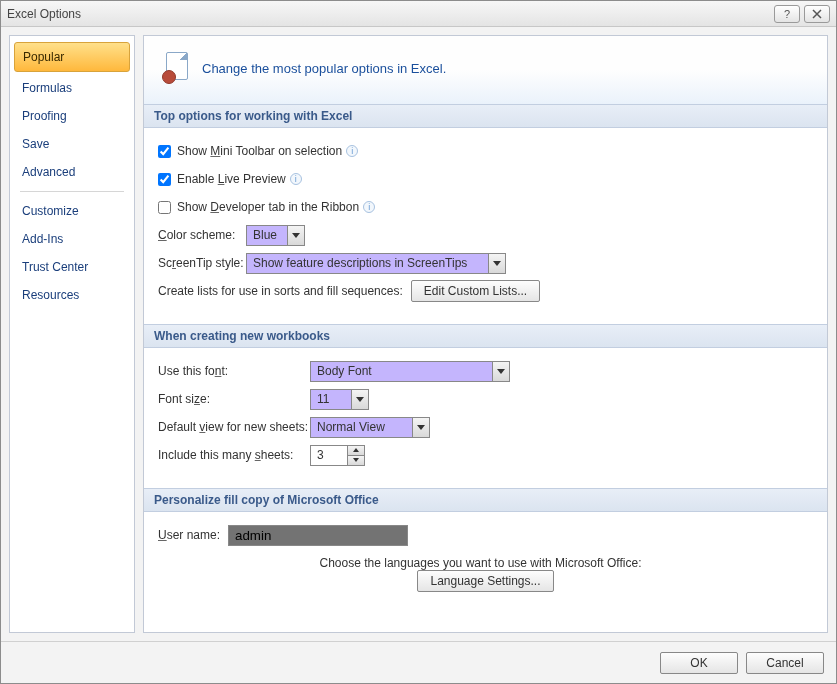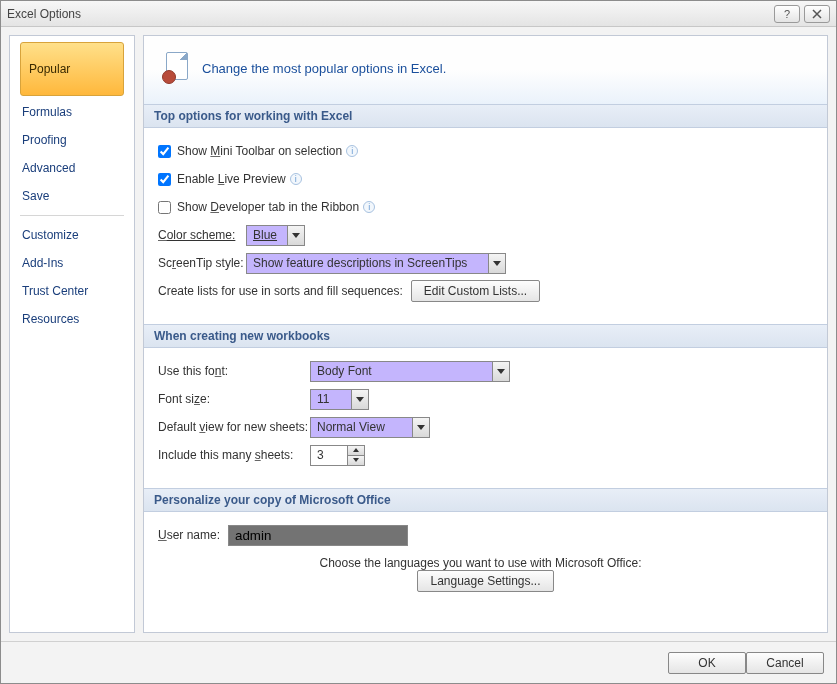--- a/index.html
+++ b/index.html
@@ -55,22 +55,22 @@
 }
 .nav-item {
   padding: 7px 12px;
   color: #1a3e7b;
   cursor: pointer;
 }
 .nav-item.active {
   background: linear-gradient(#ffe08a,#ffb83c);
   border: 1px solid #d8a33b;
   border-radius: 3px;
-  margin: 2px 10px;
-  padding: 19px 8px;
+  margin: 2px 4px;
+  padding: 7px 8px;
   color: #3a2a00;
 }
 .nav-sep {
   border-top: 1px solid #d6d6d6;
   margin: 5px 10px;
 }
 .main {
   flex: 1;
   background: #fff;
   border: 1px solid #c2c9d6;
@@ -157,21 +157,21 @@
 .spinner-text { padding:0 6px; min-width:36px; display:flex; align-items:center;}
 .spinner-btns { display:flex; flex-direction:column; border-left:1px solid #888;}
 .spinner-btn { width:16px; height:10px; background:linear-gradient(#f4f4f4,#d9d9d9); display:flex; align-items:center; justify-content:center;}
 .spinner-btn + .spinner-btn { border-top:1px solid #888;}
 .arrow-up-sm{width:0;height:0;border-left:3px solid transparent;border-right:3px solid transparent;border-bottom:4px solid #333;}
 .arrow-down-sm{width:0;height:0;border-left:3px solid transparent;border-right:3px solid transparent;border-top:4px solid #333;}
 .footer {
   height: 42px;
   border-top:1px solid #d0d0d0;
   display:flex; align-items:center; justify-content:flex-end;
-  padding:0 12px;
+  gap:8px; padding:0 12px;
   background:#f3f3f3;
 }
 .footer .button { min-width:78px; justify-content:center; }
 </style>
 </head>
 <body>
 
 <div class="dialog">
 
   <div class="titlebar">
@@ -183,22 +183,22 @@
           <path d="M1 1 L9 9 M9 1 L1 9" stroke="#555" stroke-width="1.5"></path>
         </svg>
     </div>
   </div>
 
   <div class="body">
     <div class="sidebar">
       <div class="nav-item active">Popular</div>
       <div class="nav-item">Formulas</div>
       <div class="nav-item">Proofing</div>
+      <div class="nav-item">Save</div>
       <div class="nav-item">Advanced</div>
-      <div class="nav-item">Save</div>
       <div class="nav-sep"></div>
       <div class="nav-item">Customize</div>
       <div class="nav-item">Add-Ins</div>
       <div class="nav-item">Trust Center</div>
       <div class="nav-item">Resources</div>
     </div>
 
     <div class="main">
 
       <div class="banner">
@@ -219,21 +219,21 @@
         <div class="row">
           <input type="checkbox" class="chk" checked="" style="">
           <span class="lbl">Enable <span class="underline">L</span>ive Preview</span>
           <span class="info-icon">i</span>
         </div>
         <div class="row">
           <input type="checkbox" class="chk" style="">
           <span class="lbl">Show <span class="underline">D</span>eveloper tab in the Ribbon</span>
           <span class="info-icon">i</span>
         </div>
-        <div class="row" style="margin-top:4px;text-decoration:underline;">
+        <div class="row" style="margin-top:4px;">
           <span class="lbl lbl-88"><span class="underline">C</span>olor scheme:</span>
           <div class="combo">
             <span class="combo-text">Blue</span>
             <div class="combo-btn">
                 <div class="arrow-down"></div>
               </div>
           </div>
         </div>
         <div class="row">
           <span class="lbl lbl-88">Sc<span class="underline">r</span>eenTip style:</span>
@@ -288,21 +288,21 @@
                   <div class="arrow-up-sm"></div>
                 </div>
               <div class="spinner-btn">
                   <div class="arrow-down-sm"></div>
                 </div>
             </div>
           </div>
         </div>
       </div>
 
-      <div class="section-header">Personalize your copy of Microsoft Office</div>
+      <div class="section-header">Personalize fill copy of Microsoft Office</div>
       <div class="section-body">
         <div class="row">
           <span class="lbl" style="width:70px;"><span class="underline">U</span>ser name:</span>
           <input type="text" class="textinput" style="width: 180px;" value="admin">
         </div>
         <div class="row" style="margin-top:10px;flex-direction:column;">
           <span class="lbl" style="margin-right:10px;">Choose the languages you want to use with Microsoft Office:</span>
           <div class="button">Language Settings...</div>
         </div>
       </div>

